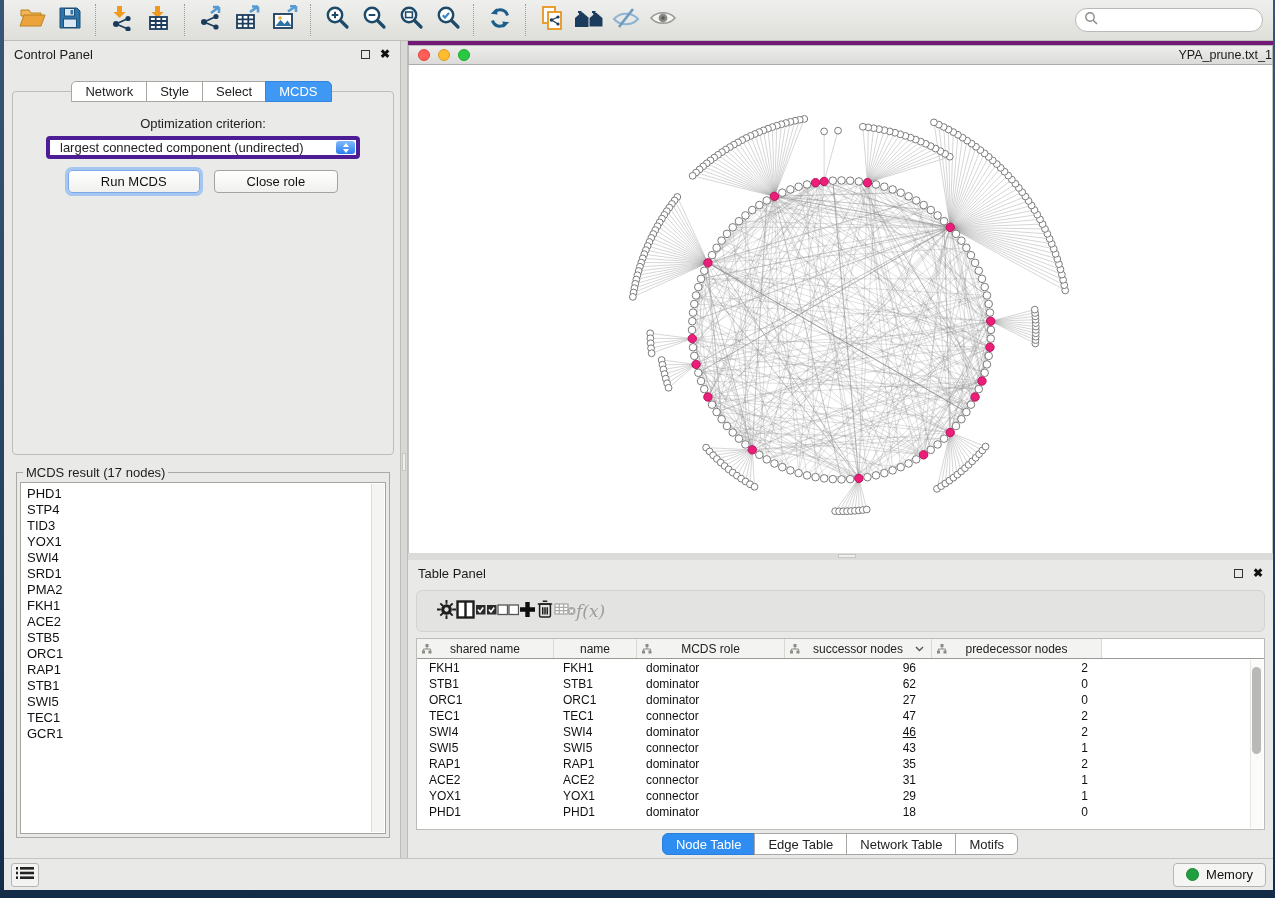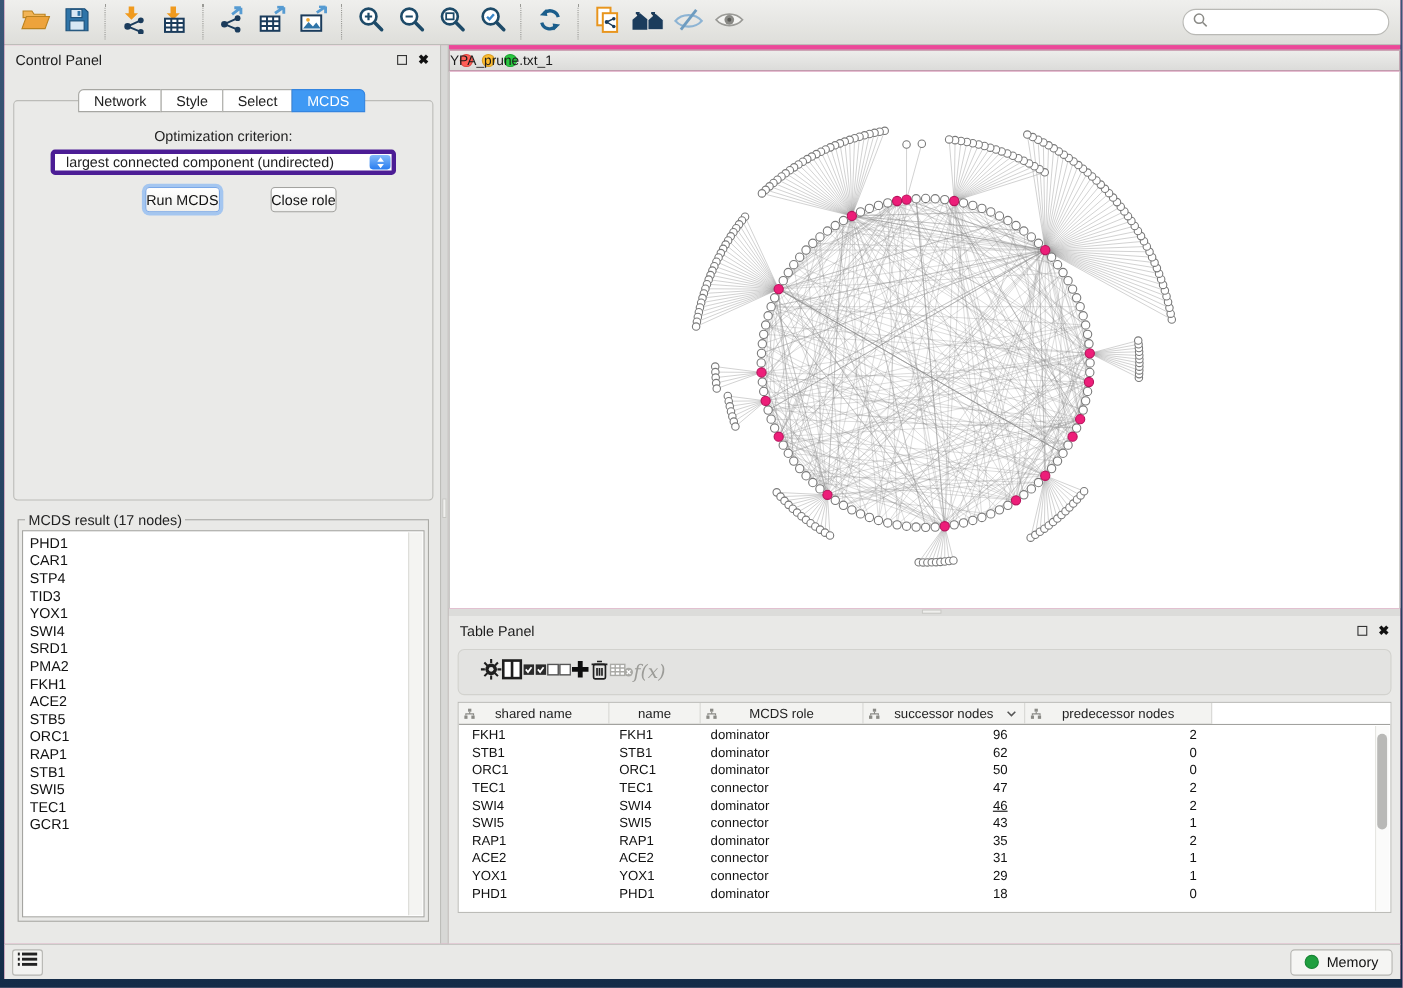--- a/index.html
+++ b/index.html
@@ -4,21 +4,21 @@
 <style>
   * { box-sizing: border-box; margin: 0; padding: 0; }
   html,body { width:1275px; height:898px; }
   body {
     position: relative;
     font-family: "Liberation Sans", sans-serif;
     background: linear-gradient(180deg,#3a5676 0%,#24415f 60%,#142c48 100%);
     overflow: hidden;
     color:#222;
   }
-  .app { position:absolute; left:4px; top:0; width:1269px; height:890px; background:#ec4899; }
+  .app { position:absolute; left:4px; top:0; width:1269px; height:890px; background:#701a75; }
 
   
   .toolbar { position:absolute; top:0; left:0; right:0; height:41px;
     background:linear-gradient(#efefed,#dededa); border-bottom:1px solid #bdbdb9;
     display:flex; align-items:center; padding:0 10px; }
   .tb-btn { width:37px; height:32px; display:flex; align-items:center; justify-content:center; }
   .tb-sep { width:0; height:32px; border-left:1px dotted #9a9a96; margin:0 7px; }
   .searchbox { margin-left:auto; width:188px; height:24px; background:#fff;
     border:1px solid #b9b9b5; border-radius:12px; display:flex; align-items:center; padding:0 8px; gap:5px; }
   .searchbox input { border:none; outline:none; width:140px; font-size:12px; background:transparent; font-family:"Liberation Sans",sans-serif; }
@@ -42,22 +42,22 @@
     border:1px solid #bcbcb8; border-radius:4px; background:#eaeae8; }
   .crit-label { position:absolute; top:24px; width:100%; text-align:center; font-size:13px; }
   .dropdown { position:absolute; top:44px; left:50%; transform:translateX(-50%);
     width:314px; height:23px; background:#fff; border:4px solid #4c1d95; border-radius:4px;
     font-size:13px; display:flex; align-items:center; padding-left:10px; }
   .dd-cap { position:absolute; right:1px; top:1px; bottom:1px; width:19px; border-radius:3px;
     background:linear-gradient(#82bbfa,#2a7df0); display:flex; flex-direction:column; justify-content:center; }
   .dd-up   { width:0; height:0; border-left:3.5px solid transparent; border-right:3.5px solid transparent; border-bottom:4.5px solid #fff; margin:0 auto 2px; }
   .dd-down { width:0; height:0; border-left:3.5px solid transparent; border-right:3.5px solid transparent; border-top:4.5px solid #fff; margin:0 auto; }
   .btn-row { position:absolute; top:78px; width:100%; display:flex; justify-content:center; gap:14px; }
-  .btn { height:23px; padding:0 0; font-size:13px; font-family:"Liberation Sans",sans-serif;
-    background:linear-gradient(#ffffff,#f0f0ee); border:1px solid #a3a3a0; border-radius:4px; color:#111;margin-left:32px; }
+  .btn { height:23px; padding:0 32px; font-size:13px; font-family:"Liberation Sans",sans-serif;
+    background:linear-gradient(#ffffff,#f0f0ee); border:1px solid #a3a3a0; border-radius:4px; color:#111; }
   .btn.focused { box-shadow:0 0 0 3px rgba(106,168,245,.55); border-color:#7aa8e8; }
 
   .mcds-box { position:absolute; left:12px; right:10px; top:424px; bottom:20px;
     border:1px solid #a9a9a5; padding:2px; }
   .mcds-box legend { font-size:13px; padding:0 3px; margin-left:4px; }
   .mcds-list { position:absolute; left:3px; right:3px; top:2px; bottom:3px; background:#fff;
     border:1px solid #a5a5a1; overflow:hidden; padding:3px 0 0 6px; }
   .mcds-scroll { position:absolute; top:1px; bottom:1px; right:1px; width:13px; background:#f4f4f2; border-left:1px solid #dcdcd8; }
   .mcds-item { font-size:13px; line-height:16px; color:#111; }
 
@@ -71,21 +71,21 @@
   
   .network-window { position:absolute; left:404px; right:0; top:45px; height:508px; }
   .titlebar { height:20px; background:linear-gradient(#ededeb,#dbdbd9);
     border:1px solid #b8b8b4; border-bottom:1px solid #ababab; position:relative;
     display:flex; align-items:center; }
   .traffic { display:flex; gap:8px; padding-left:9px; }
   .tl { width:12px; height:12px; border-radius:50%; }
   .tl.red    { background:#ff5f57; border:1px solid #e0443e; }
   .tl.yellow { background:#febc2e; border:1px solid #d89e23; }
   .tl.green  { background:#28c840; border:1px solid #1ea833; }
-  .net-title { position:absolute; left:0; right:0; text-align:left; font-size:12.5px; color:#1b1b1b; }
+  .net-title { position:absolute; left:0; right:0; text-align:right; font-size:12.5px; color:#1b1b1b; }
   .net-canvas { position:absolute; top:20px; left:0; right:0; bottom:0; background:#fff;
     border-left:1px solid #c4c4c0; border-right:1px solid #c4c4c0; }
   .net-canvas svg { width:100%; height:100%; display:block; }
 
   
   .table-panel { position:absolute; left:404px; right:0; top:560px; bottom:32px; background:#e9e9e7; }
   .tp-toolbar { position:absolute; top:30px; left:8px; right:8px; height:42px;
     background:#e3e3e1; border:1px solid #d2d2ce; border-radius:6px;
     display:flex; align-items:center; padding-left:20px; }
   .tp-ico { display:flex; align-items:center; justify-content:center; }
@@ -334,21 +334,20 @@
       <div class="btn-row">
         <button class="btn focused">Run MCDS</button>
         <button class="btn">Close role</button>
       </div>
     </div>
     <fieldset class="mcds-box">
       <legend>MCDS result (17 nodes)</legend>
       <div class="mcds-list">
         <div>
             <div class="mcds-item">PHD1</div>
-            <div class="mcds-item">CAR1</div>
             <div class="mcds-item">STP4</div>
             <div class="mcds-item">TID3</div>
             <div class="mcds-item">YOX1</div>
             <div class="mcds-item">SWI4</div>
             <div class="mcds-item">SRD1</div>
             <div class="mcds-item">PMA2</div>
             <div class="mcds-item">FKH1</div>
             <div class="mcds-item">ACE2</div>
             <div class="mcds-item">STB5</div>
             <div class="mcds-item">ORC1</div>
@@ -1363,21 +1362,21 @@
             <div class="td c0" style="width: 137px;">STB1</div>
             <div class="td c1" style="width: 83px;">STB1</div>
             <div class="td c2" style="width: 148px;">dominator</div>
             <div class="td c3" style="width: 147px;">62</div>
             <div class="td c4" style="width: 170px;">0</div>
           </div>
           <div class="tr">
             <div class="td c0" style="width: 137px;">ORC1</div>
             <div class="td c1" style="width: 83px;">ORC1</div>
             <div class="td c2" style="width: 148px;">dominator</div>
-            <div class="td c3" style="width: 147px;">50</div>
+            <div class="td c3" style="width: 147px;">27</div>
             <div class="td c4" style="width: 170px;">0</div>
           </div>
           <div class="tr">
             <div class="td c0" style="width: 137px;">TEC1</div>
             <div class="td c1" style="width: 83px;">TEC1</div>
             <div class="td c2" style="width: 148px;">connector</div>
             <div class="td c3" style="width: 147px;">47</div>
             <div class="td c4" style="width: 170px;">2</div>
           </div>
           <div class="tr">
@@ -1420,20 +1419,26 @@
             <div class="td c1" style="width: 83px;">PHD1</div>
             <div class="td c2" style="width: 148px;">dominator</div>
             <div class="td c3" style="width: 147px;">18</div>
             <div class="td c4" style="width: 170px;">0</div>
           </div>
         </div>
       <div class="t-scroll-track">
           <div class="t-scroll-thumb"></div>
         </div>
     </div>
+    <div class="tp-tabs">
+        <div class="tab selected">Node Table</div>
+        <div class="tab">Edge Table</div>
+        <div class="tab">Network Table</div>
+        <div class="tab">Motifs</div>
+      </div>
   </div>
 
   <div class="status-bar">
     <span class="list-btn">
       <span>
         <svg width="18" height="14" viewBox="0 0 18 14">
             <g fill="#222">
               <rect x="0" y="1" width="2" height="2.6"></rect>
               <rect x="4" y="1" width="14" height="2.6"></rect>
               <rect x="0" y="5.7" width="2" height="2.6"></rect>

